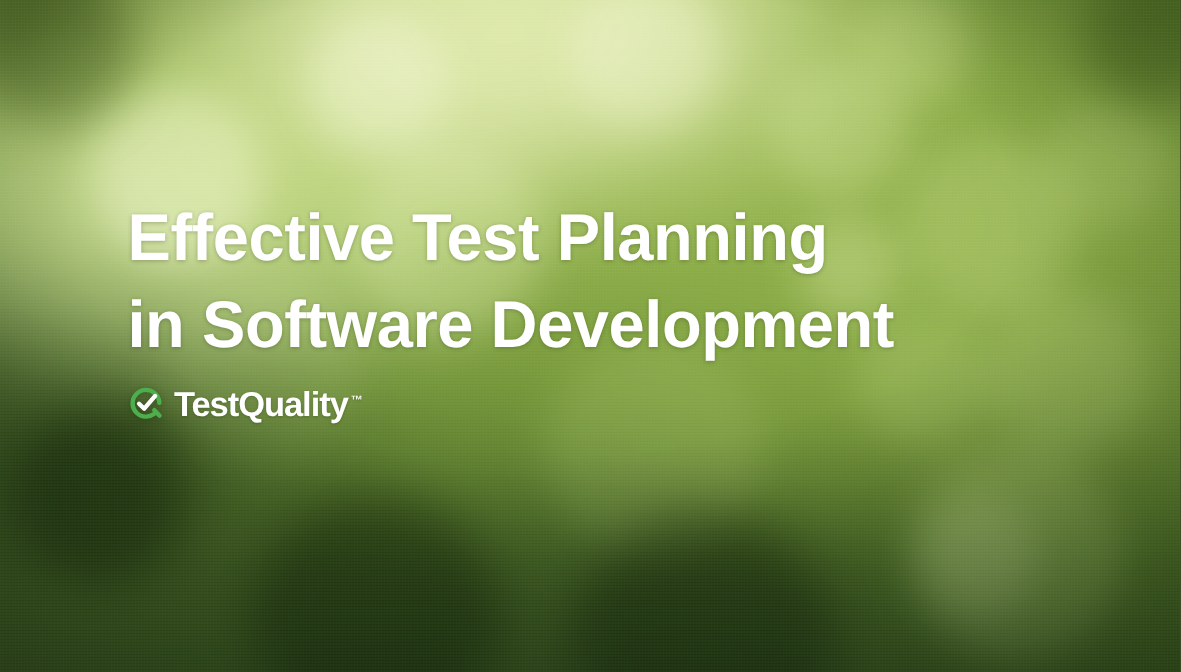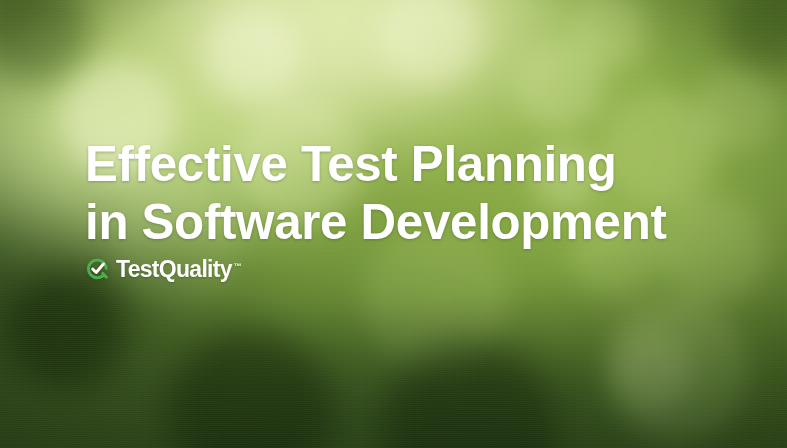--- a/index.html
+++ b/index.html
@@ -66,21 +66,21 @@
     position: absolute;
     inset: 0;
   }
   .headline {
     position: absolute;
     left: 85px;
     top: 101px;
     color: #ffffff;
     font-family: "Liberation Sans Narrow", "Liberation Sans", sans-serif;
     font-weight: bold;
-    font-size: 50px;
+    font-size: 44px;
     line-height: 58px;
     letter-spacing: -0.3px;
     text-shadow: 0 1px 3px rgba(30,50,16,0.30);
     white-space: nowrap;
   }
   .headline .line {
     display: block;
     transform: scaleX(0.985);
     transform-origin: left center;
   }

